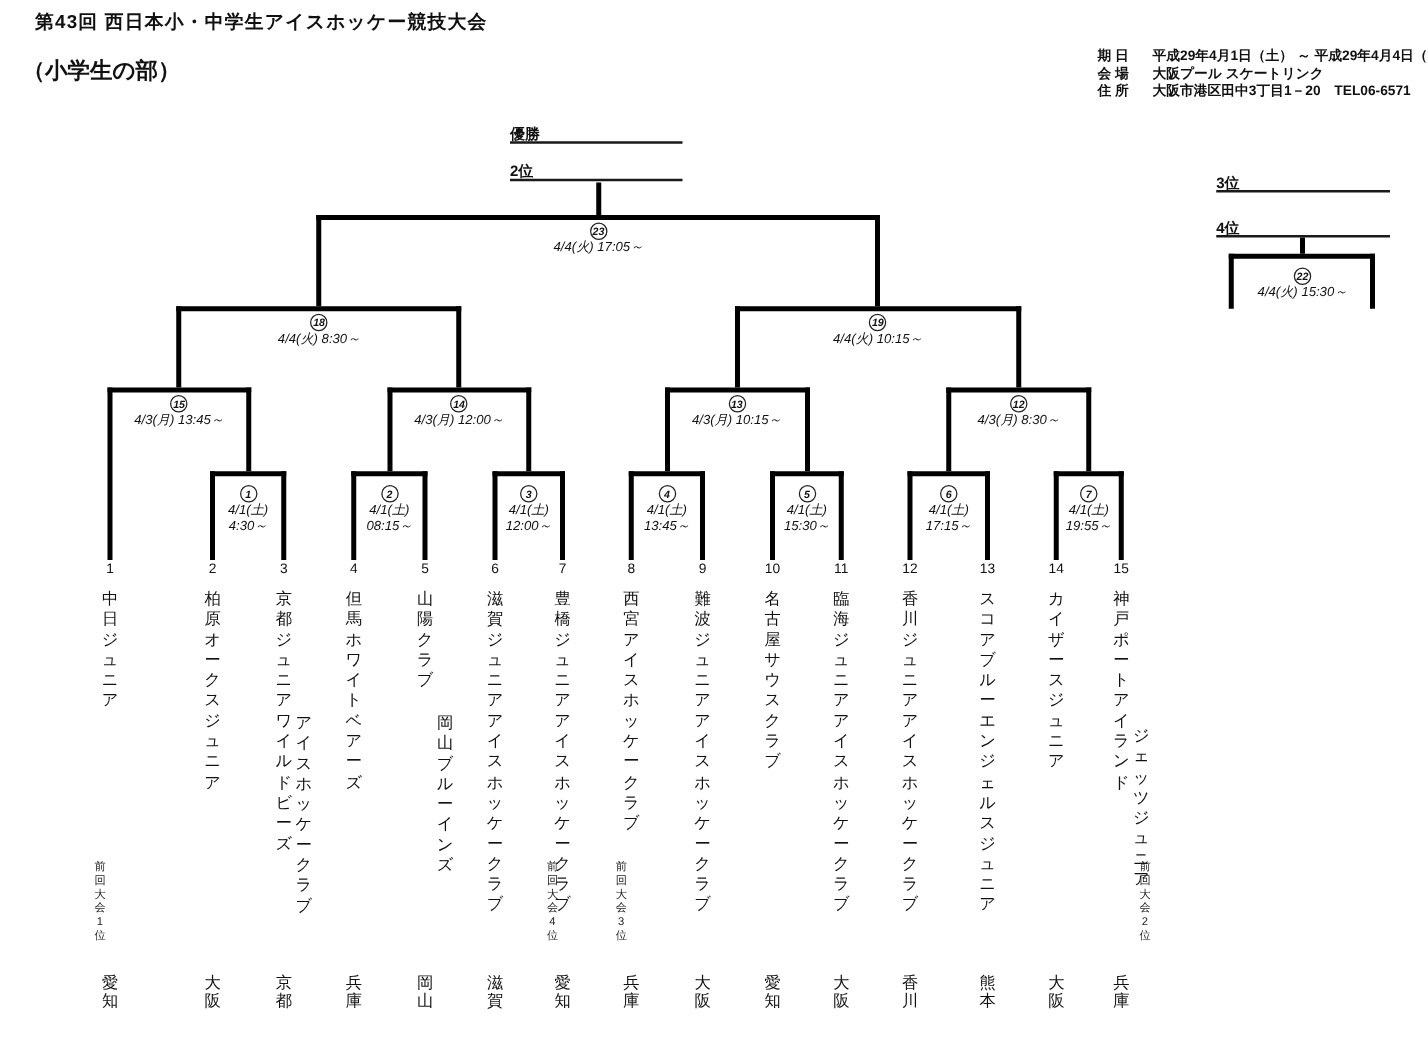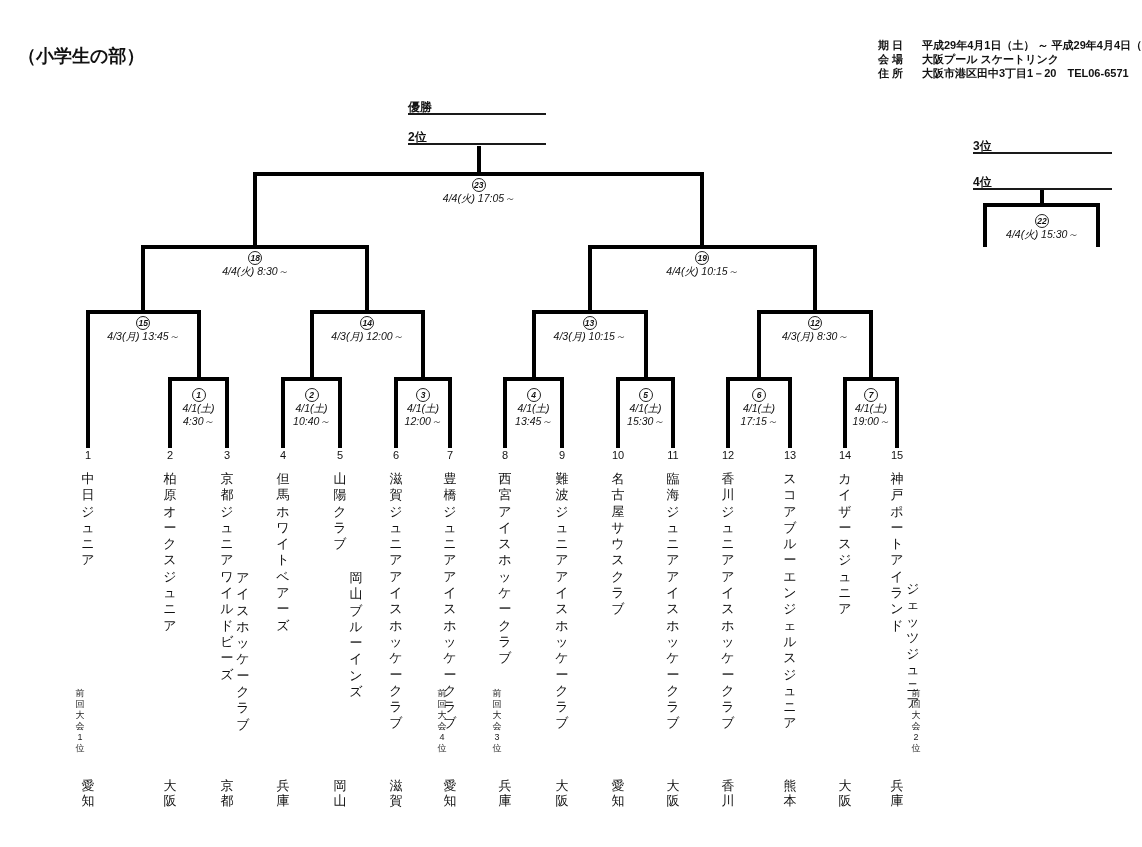--- a/index.html
+++ b/index.html
@@ -22,20 +22,21 @@
   .vtext{position:absolute;white-space:pre-line;text-align:center;width:16px;font-weight:500;}
   .vname{font-size:13px;line-height:16.3px;}
   .vnote{font-size:9px;line-height:11px;color:#222;}
   .vpref{font-size:13px;line-height:15px;}
 </style>
 </head>
 <body>
 
 <div id="page">
 
+  <div class="title">第43回 西日本小・中学生アイスホッケー競技大会</div>
   <div class="division">（小学生の部）</div>
 
   <div class="info">
     <div class="info-row">
       <span class="info-label">期 日</span>
       <span class="info-value">平成29年4月1日（土） ～ 平成29年4月4日（火）</span>
     </div>
     <div class="info-row">
       <span class="info-label">会 場</span>
       <span class="info-value">大阪プール スケートリンク</span>
@@ -106,26 +107,26 @@
       <div class="vl" style="left: 1096px; top: 203px; height: 44px;"></div>
       <div class="mlabel" style="left: 413.75px; top: 178px;"><span class="circled">23</span><div>4/4(火) 17:05～</div></div>
       <div class="mlabel" style="left: 977px; top: 214px;"><span class="circled">22</span><div>4/4(火) 15:30～</div></div>
       <div class="mlabel" style="left: 190.25px; top: 251px;"><span class="circled">18</span><div>4/4(火) 8:30～</div></div>
       <div class="mlabel" style="left: 637.25px; top: 251px;"><span class="circled">19</span><div>4/4(火) 10:15～</div></div>
       <div class="mlabel" style="left: 78.25px; top: 316px;"><span class="circled">15</span><div>4/3(月) 13:45～</div></div>
       <div class="mlabel" style="left: 302.25px; top: 316px;"><span class="circled">14</span><div>4/3(月) 12:00～</div></div>
       <div class="mlabel" style="left: 524.5px; top: 316px;"><span class="circled">13</span><div>4/3(月) 10:15～</div></div>
       <div class="mlabel" style="left: 750px; top: 316px;"><span class="circled">12</span><div>4/3(月) 8:30～</div></div>
       <div class="mlabel" style="left: 133.5px; top: 388px;"><span class="circled">1</span><div>4/1(土)</div><div>4:30～</div></div>
-      <div class="mlabel" style="left: 246.5px; top: 388px;"><span class="circled">2</span><div>4/1(土)</div><div>10:40～</div></div>
+      <div class="mlabel" style="left: 246.5px; top: 388px;"><span class="circled">2</span><div>4/1(土)</div><div>08:15～</div></div>
       <div class="mlabel" style="left: 358px; top: 388px;"><span class="circled">3</span><div>4/1(土)</div><div>12:00～</div></div>
       <div class="mlabel" style="left: 468.5px; top: 388px;"><span class="circled">4</span><div>4/1(土)</div><div>13:45～</div></div>
       <div class="mlabel" style="left: 580.5px; top: 388px;"><span class="circled">5</span><div>4/1(土)</div><div>15:30～</div></div>
       <div class="mlabel" style="left: 694px; top: 388px;"><span class="circled">6</span><div>4/1(土)</div><div>17:15～</div></div>
-      <div class="mlabel" style="left: 806px; top: 388px;"><span class="circled">7</span><div>4/1(土)</div><div>19:00～</div></div>
+      <div class="mlabel" style="left: 806px; top: 388px;"><span class="circled">7</span><div>4/1(土)</div><div>19:55～</div></div>
       <div class="team-no" style="left: 76px; top: 449px;">1</div>
       <div class="vtext vname" style="left: 80px; top: 471px;">中
 日
 ジ
 ュ
 ニ
 ア</div>
       <div class="vtext vnote" style="left: 72px; top: 688px;">前
 回
 大

